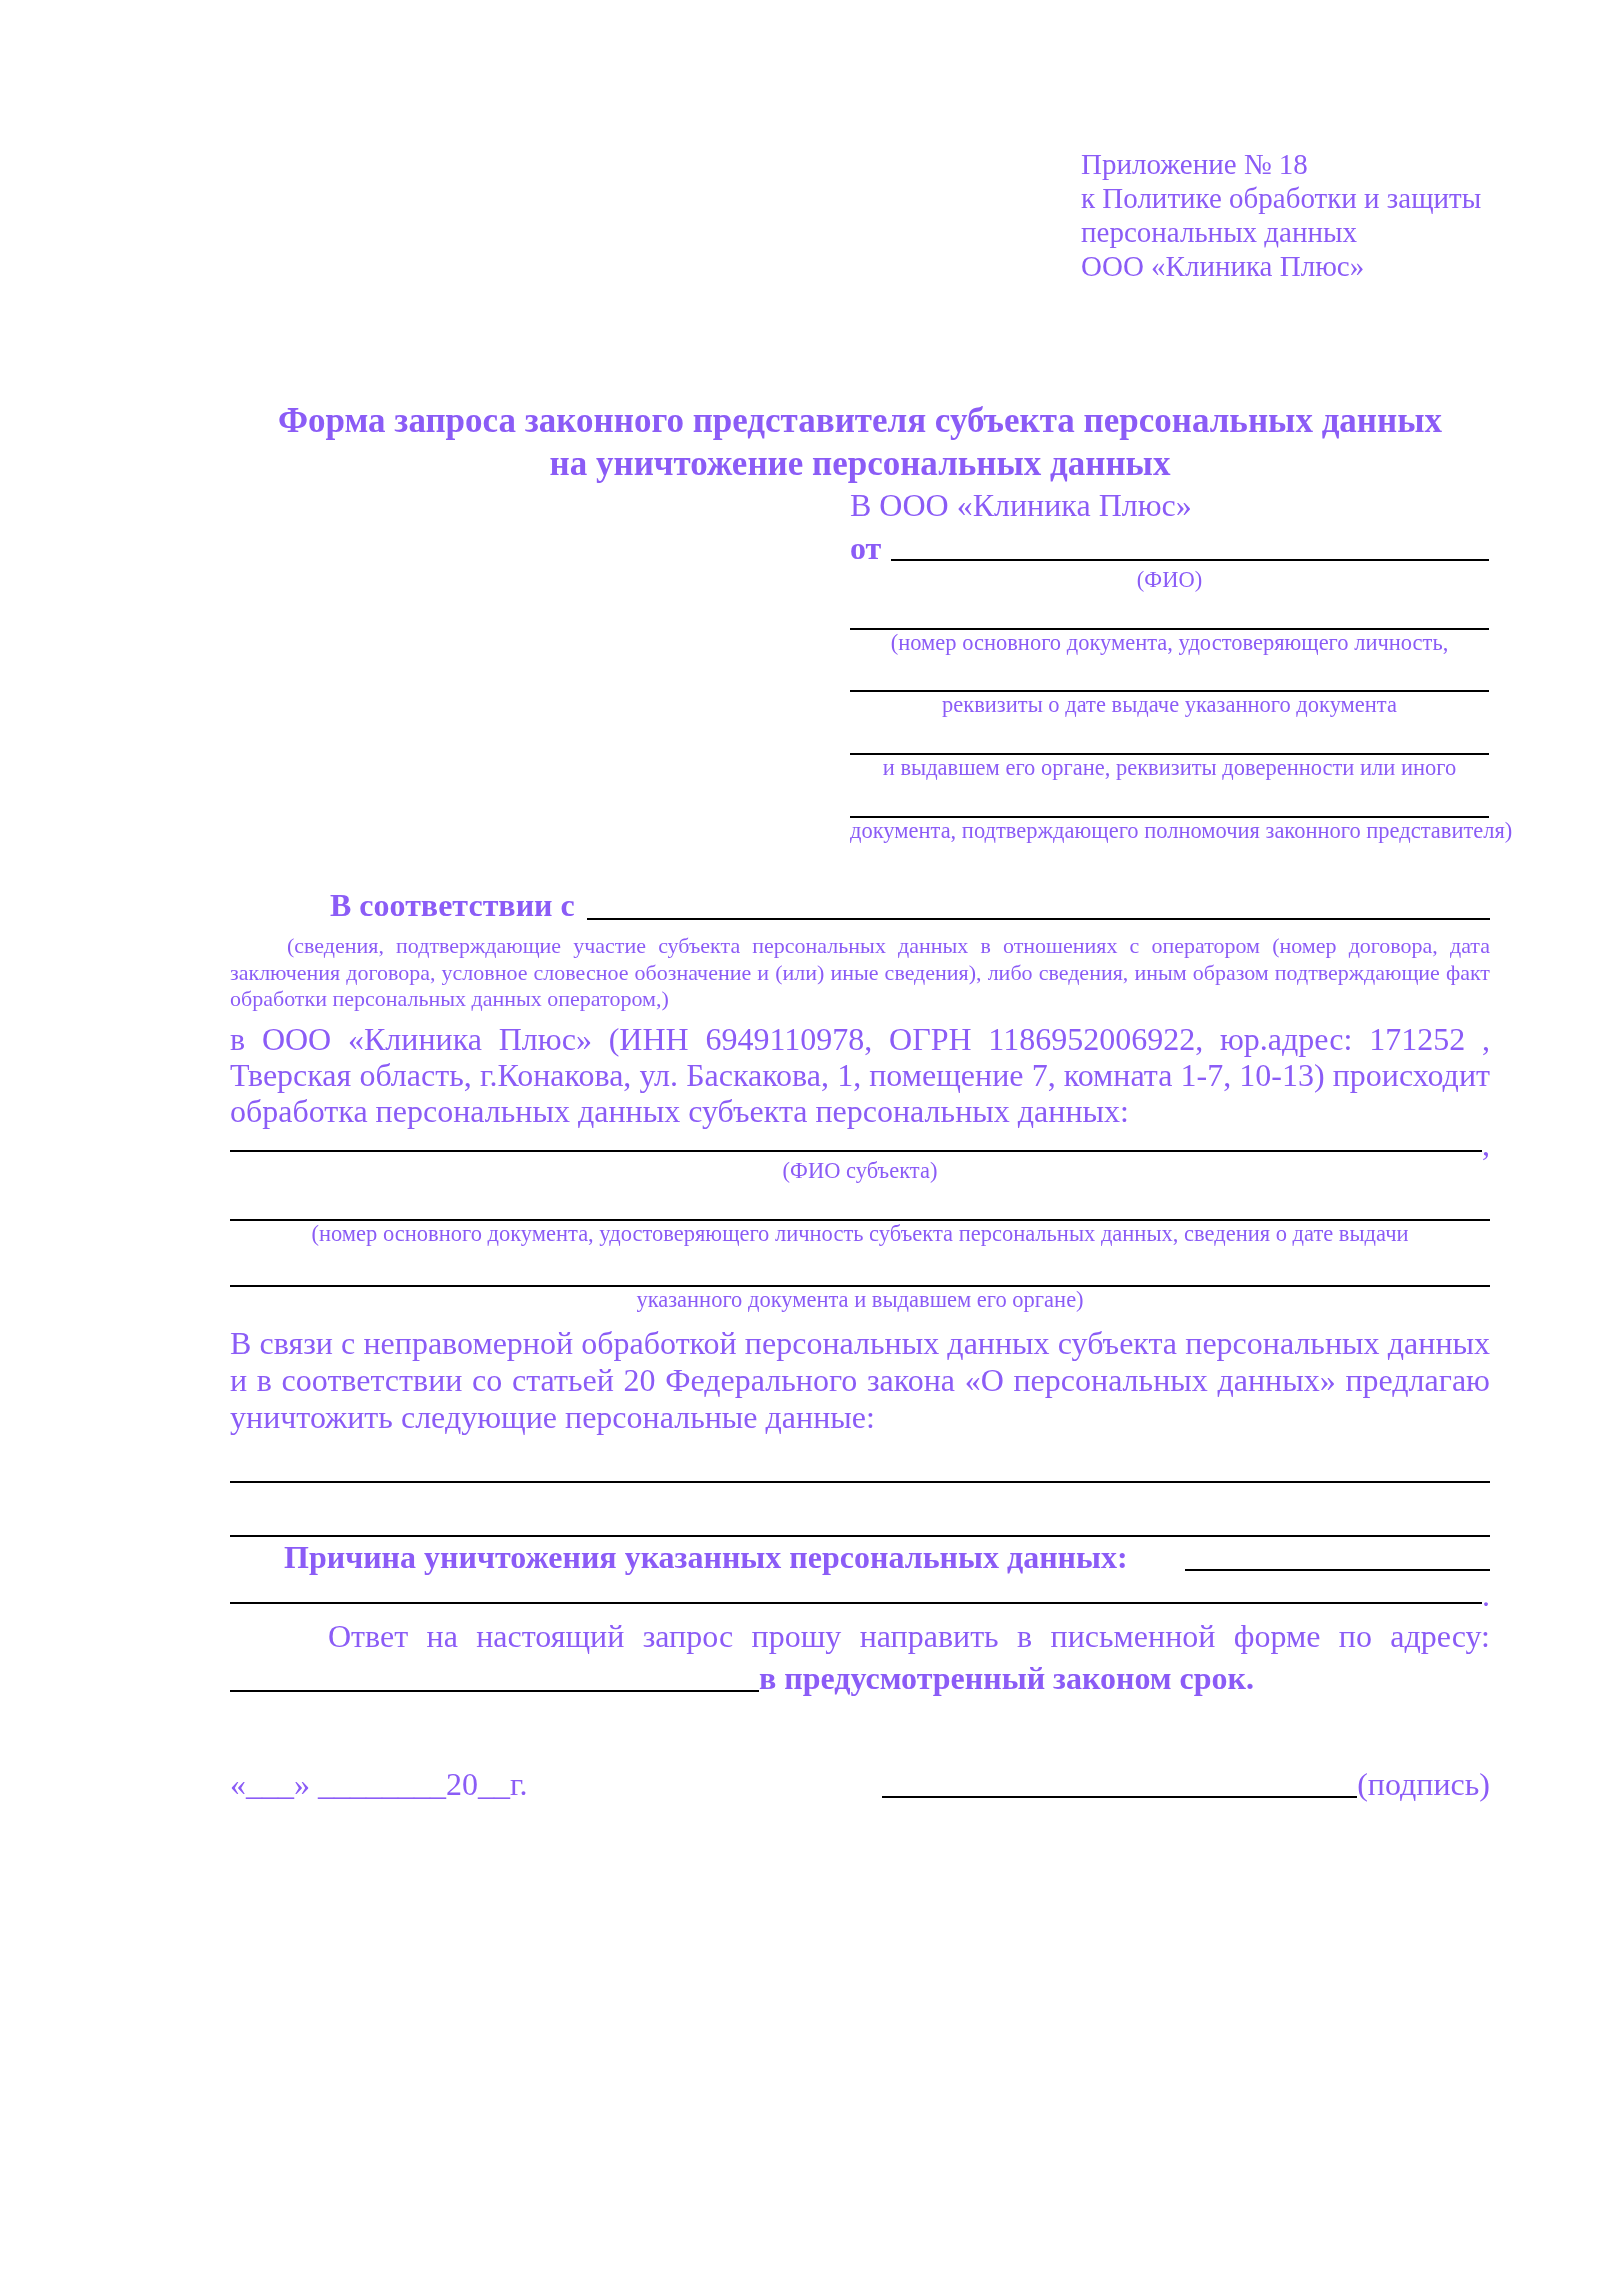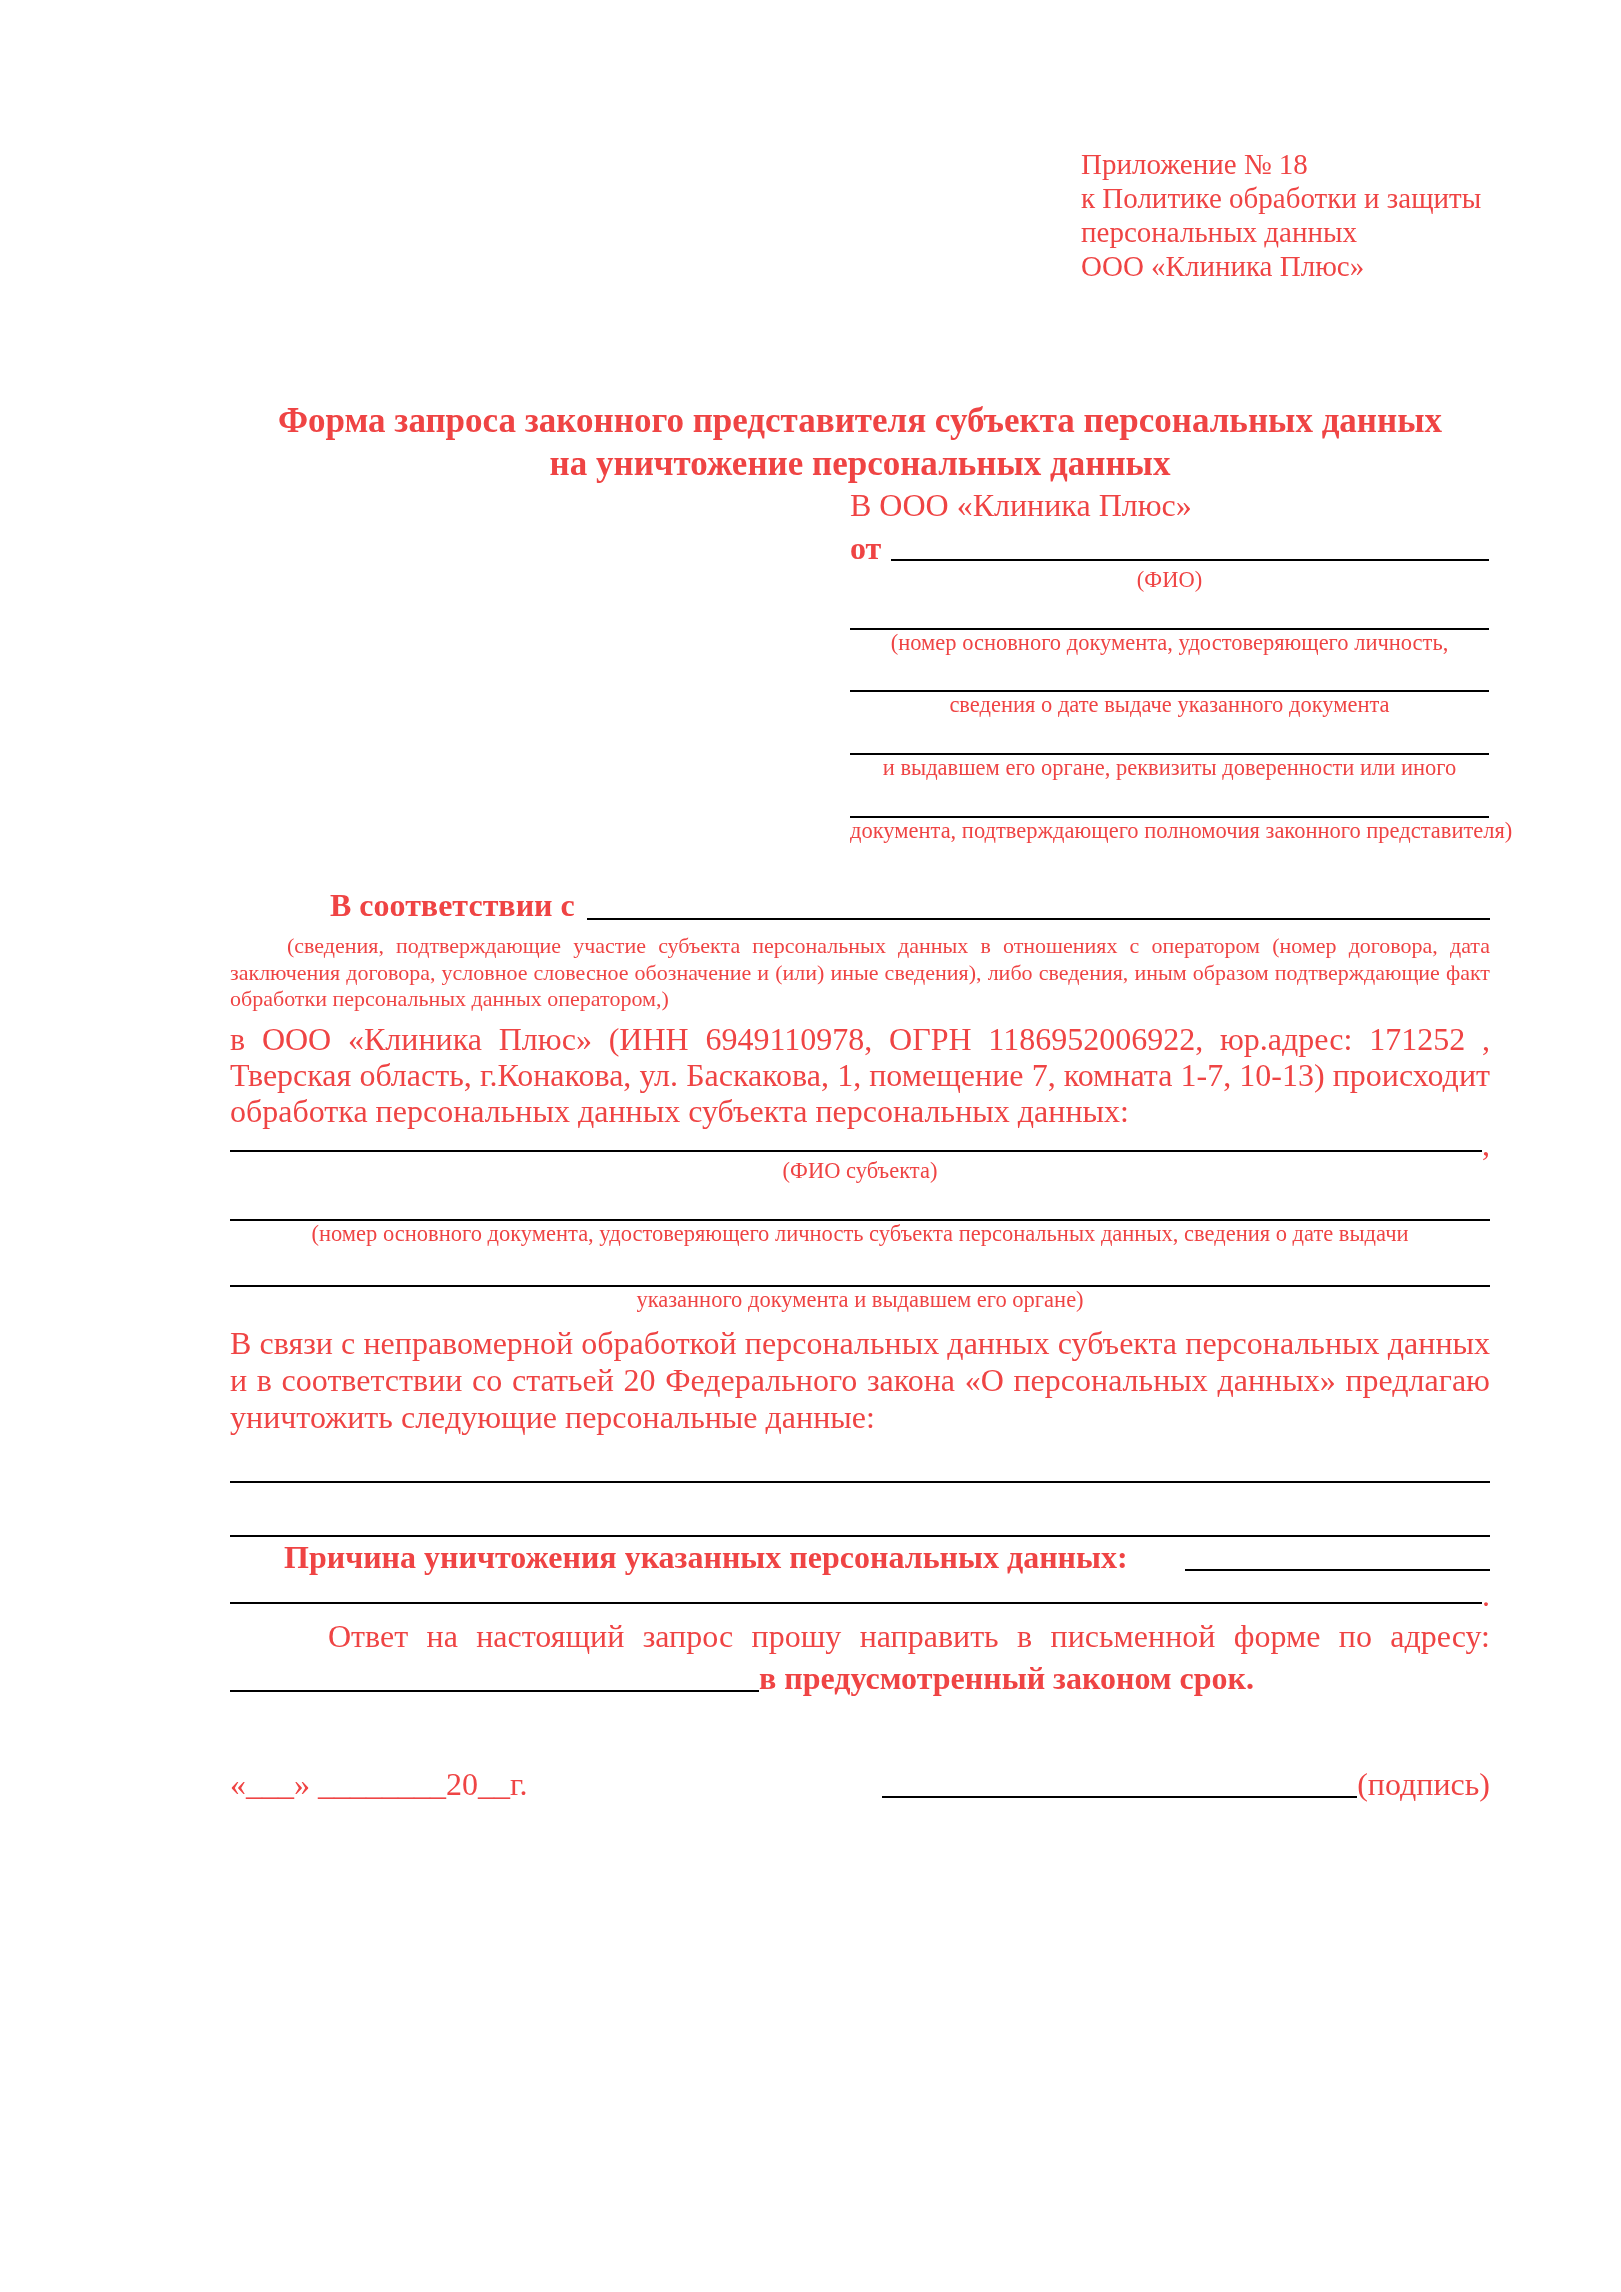--- a/index.html
+++ b/index.html
@@ -2,21 +2,21 @@
 <html><head>
 <meta charset="utf-8">
 <style>
   * { margin: 0; padding: 0; box-sizing: border-box; }
   html, body { background: #ffffff; }
   .page {
     position: relative;
     width: 1621px;
     height: 2197px;
     background: #ffffff;
-    color: #ef4444;
+    color: #8b5cf6;
     font-family: "Liberation Serif", "DejaVu Serif", serif;
     font-size: 32px;
     padding: 147px 131px 16px 230px;
     overflow: hidden;
   }
   
   .appendix {
     margin-left: 851px;
     font-size: 29px;
     line-height: 34px;
@@ -124,21 +124,21 @@
       <div class="fill-line"></div>
     </div>
     <div class="cap">(ФИО)</div>
 
     <div class="field-group">
       <div class="field-blank"></div>
       <div class="cap">(номер основного документа, удостоверяющего личность,</div>
     </div>
     <div class="field-group">
       <div class="field-blank"></div>
-      <div class="cap">сведения о дате выдаче указанного документа</div>
+      <div class="cap">реквизиты о дате выдаче указанного документа</div>
     </div>
     <div class="field-group">
       <div class="field-blank"></div>
       <div class="cap">и выдавшем его органе, реквизиты доверенности или иного</div>
     </div>
     <div class="field-group">
       <div class="field-blank"></div>
       <div class="cap">документа, подтверждающего полномочия законного представителя)</div>
     </div>
   </div>

